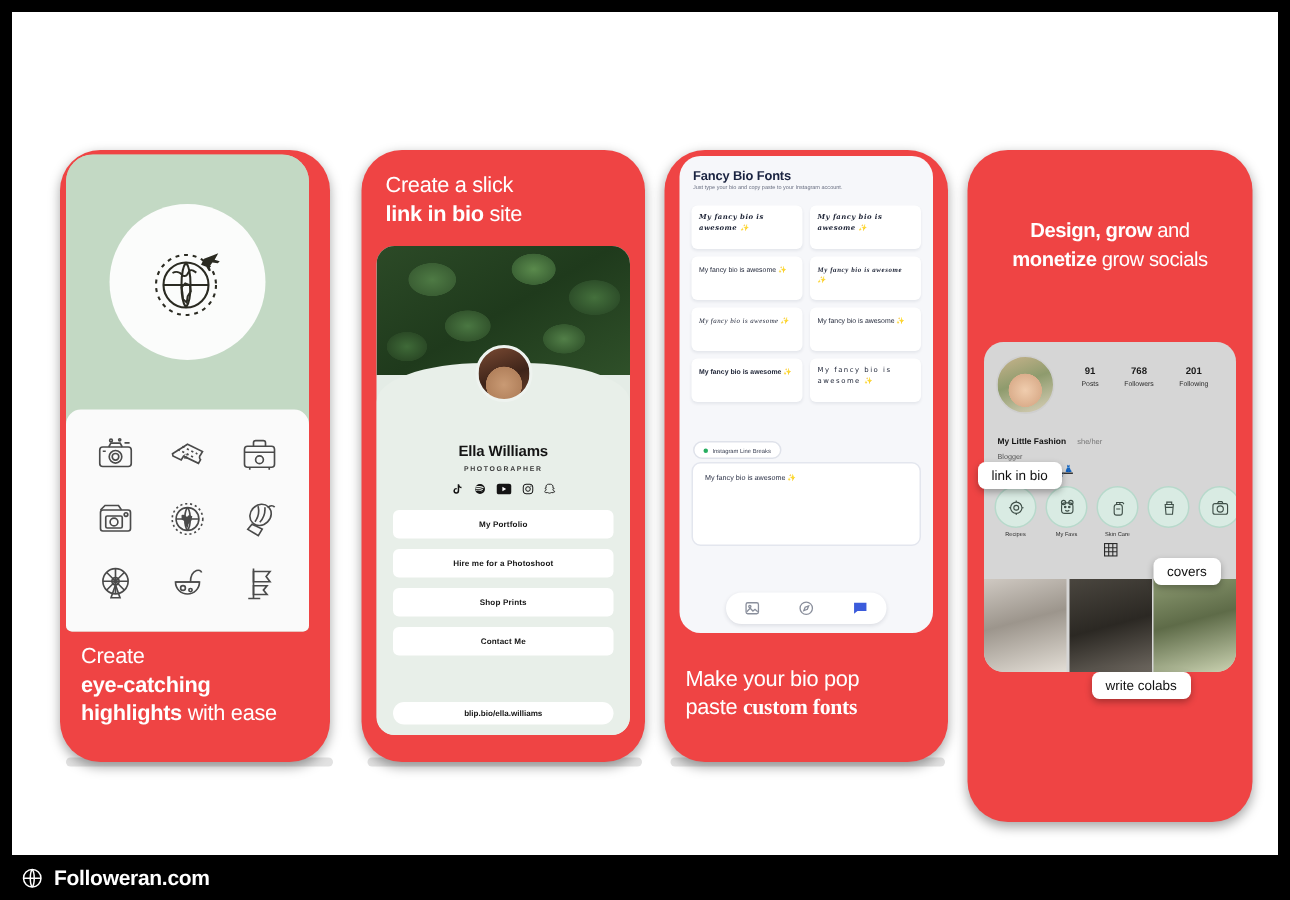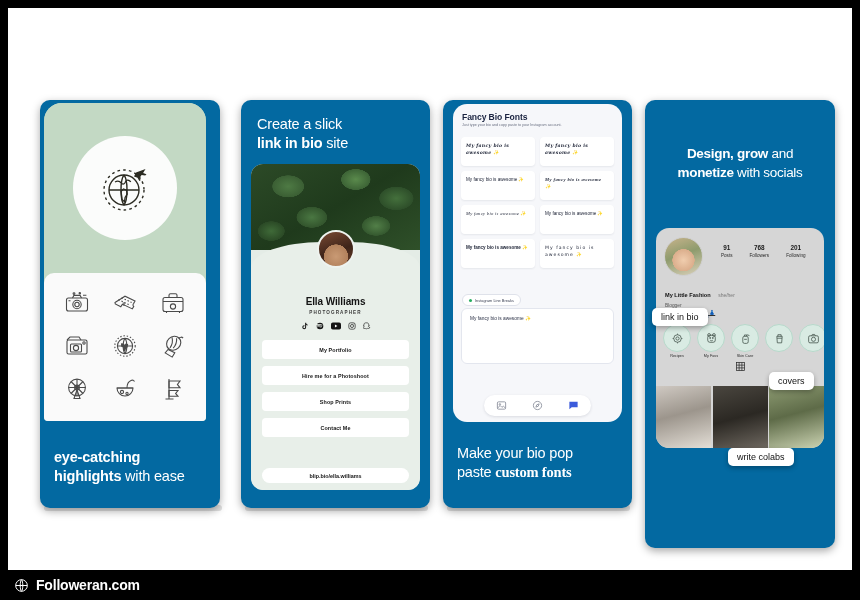--- a/index.html
+++ b/index.html
@@ -17,22 +17,22 @@
   #canvas {
     position: absolute;
     left: 8px; top: 8px;
     width: 844px; height: 562px;
     background: #ffffff;
   }
 
   
   .phone {
     position: absolute;
-    background: #0369a1;
-    border-radius: 10px;
+    background: #ef4444;
+    border-radius: 27px;
     overflow: hidden;
     box-shadow: 0 3px 8px rgba(0,0,0,.35);
   }
   #phone1 { left: 32px;  top: 92px; width: 180px; height: 408px; }
   #phone2 { left: 233px; top: 92px; width: 189px; height: 408px; }
   #phone3 { left: 435px; top: 92px; width: 189px; height: 408px; padding-left: 40px; }
   #phone4 { left: 637px; top: 92px; width: 190px; height: 448px; }
 
   .shadow-strip {
     position: absolute;
@@ -396,20 +396,21 @@
             <path d="M10 4v20"></path>
                 <path d="M10 6h11l-2.6 3.4L21 12.8H10z"></path>
                 <path d="M10 15.5h9l-2.4 2.9 2.4 2.9h-9z"></path>
             <path d="M6.5 24h8"></path>
           </svg>
         </div>
       </div>
     </div>
 
     <div class="p1-caption">
+      <div class="cap-line">Create</div>
       <div class="cap-line b">eye-catching</div>
       <div class="cap-line"><b>highlights</b><span> with ease</span></div>
     </div>
   </div>
 
   <div class="shadow-strip" style="left:237px; top:497px; width:183px; height:6px;"></div>
   <div class="phone" id="phone2">
     <div class="p2-head">
       <div class="t">Create a slick</div>
       <div class="t"><b>link in bio</b><span> site</span></div>
@@ -497,21 +498,21 @@
     <div class="p3-caption">
       <div class="cap-line">Make your bio pop</div>
       <div class="cap-line"><span>paste </span><span class="cap-serif">custom fonts</span></div>
     </div>
   </div>
 
   <div class="shadow-strip" style="left:641px; top:497px; width:184px; height:6px;"></div>
   <div class="phone" id="phone4">
     <div class="p4-head">
       <div class="t"><b>Design, grow</b><span> and</span></div>
-      <div class="t"><b>monetize</b><span> with socials</span></div>
+      <div class="t"><b>monetize</b><span> grow socials</span></div>
     </div>
 
     <div class="p4-screen">
       <div class="p4-prow">
         <div class="p4-avatar"></div>
         <div class="p4-stats">
           <div class="p4-stat">
             <div class="n">91</div>
             <div class="l">Posts</div>
           </div>

